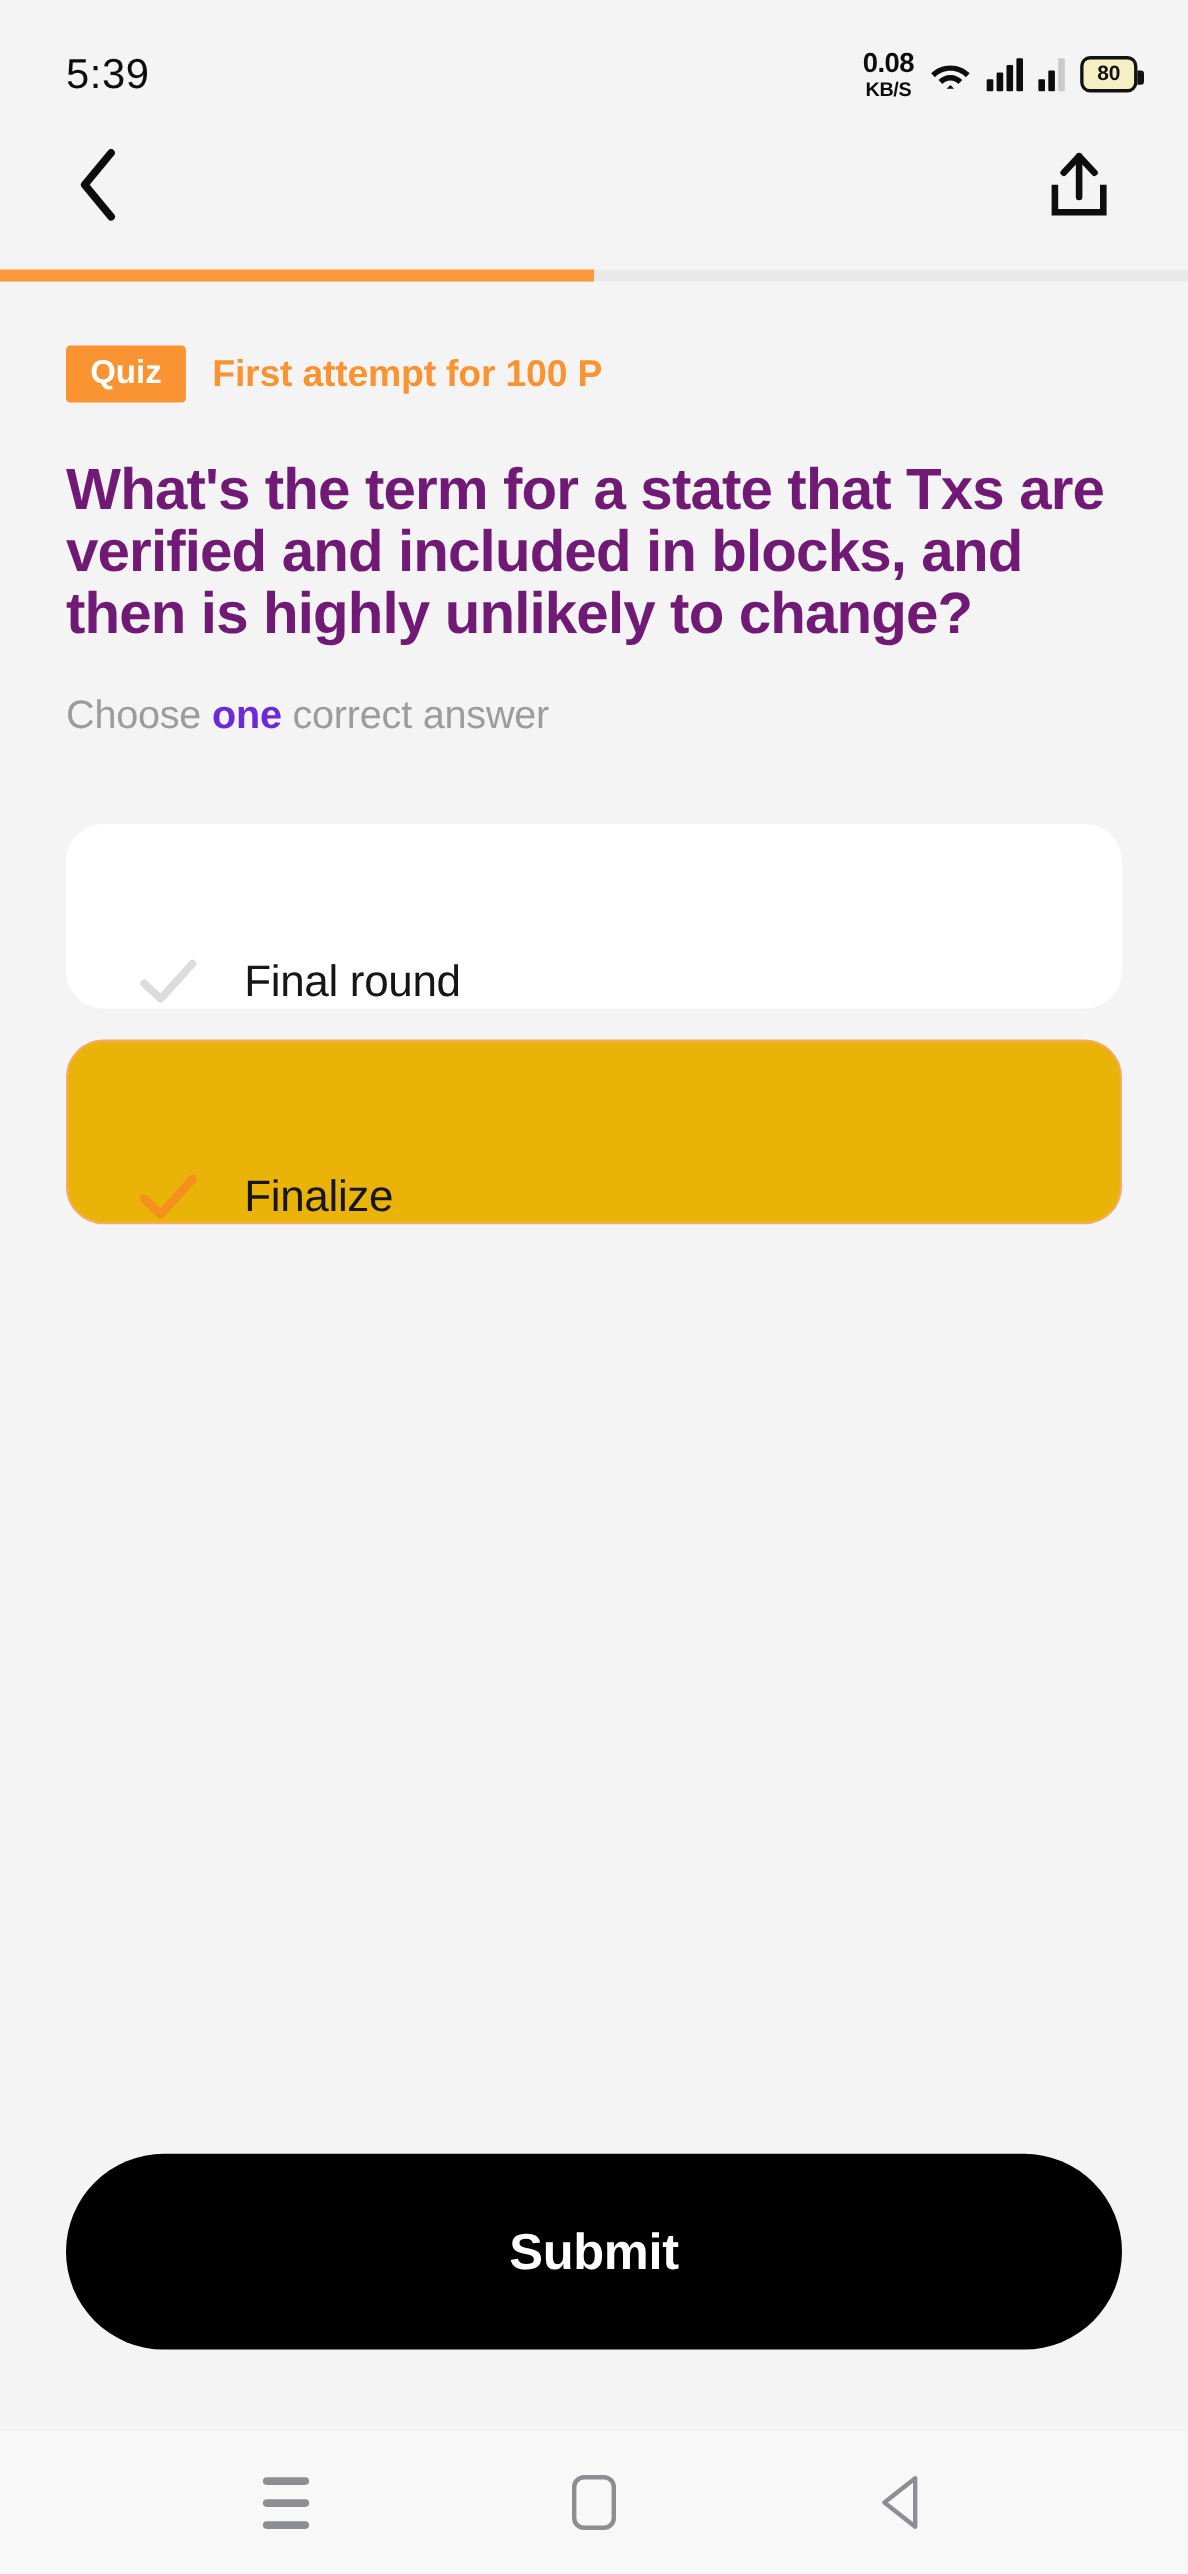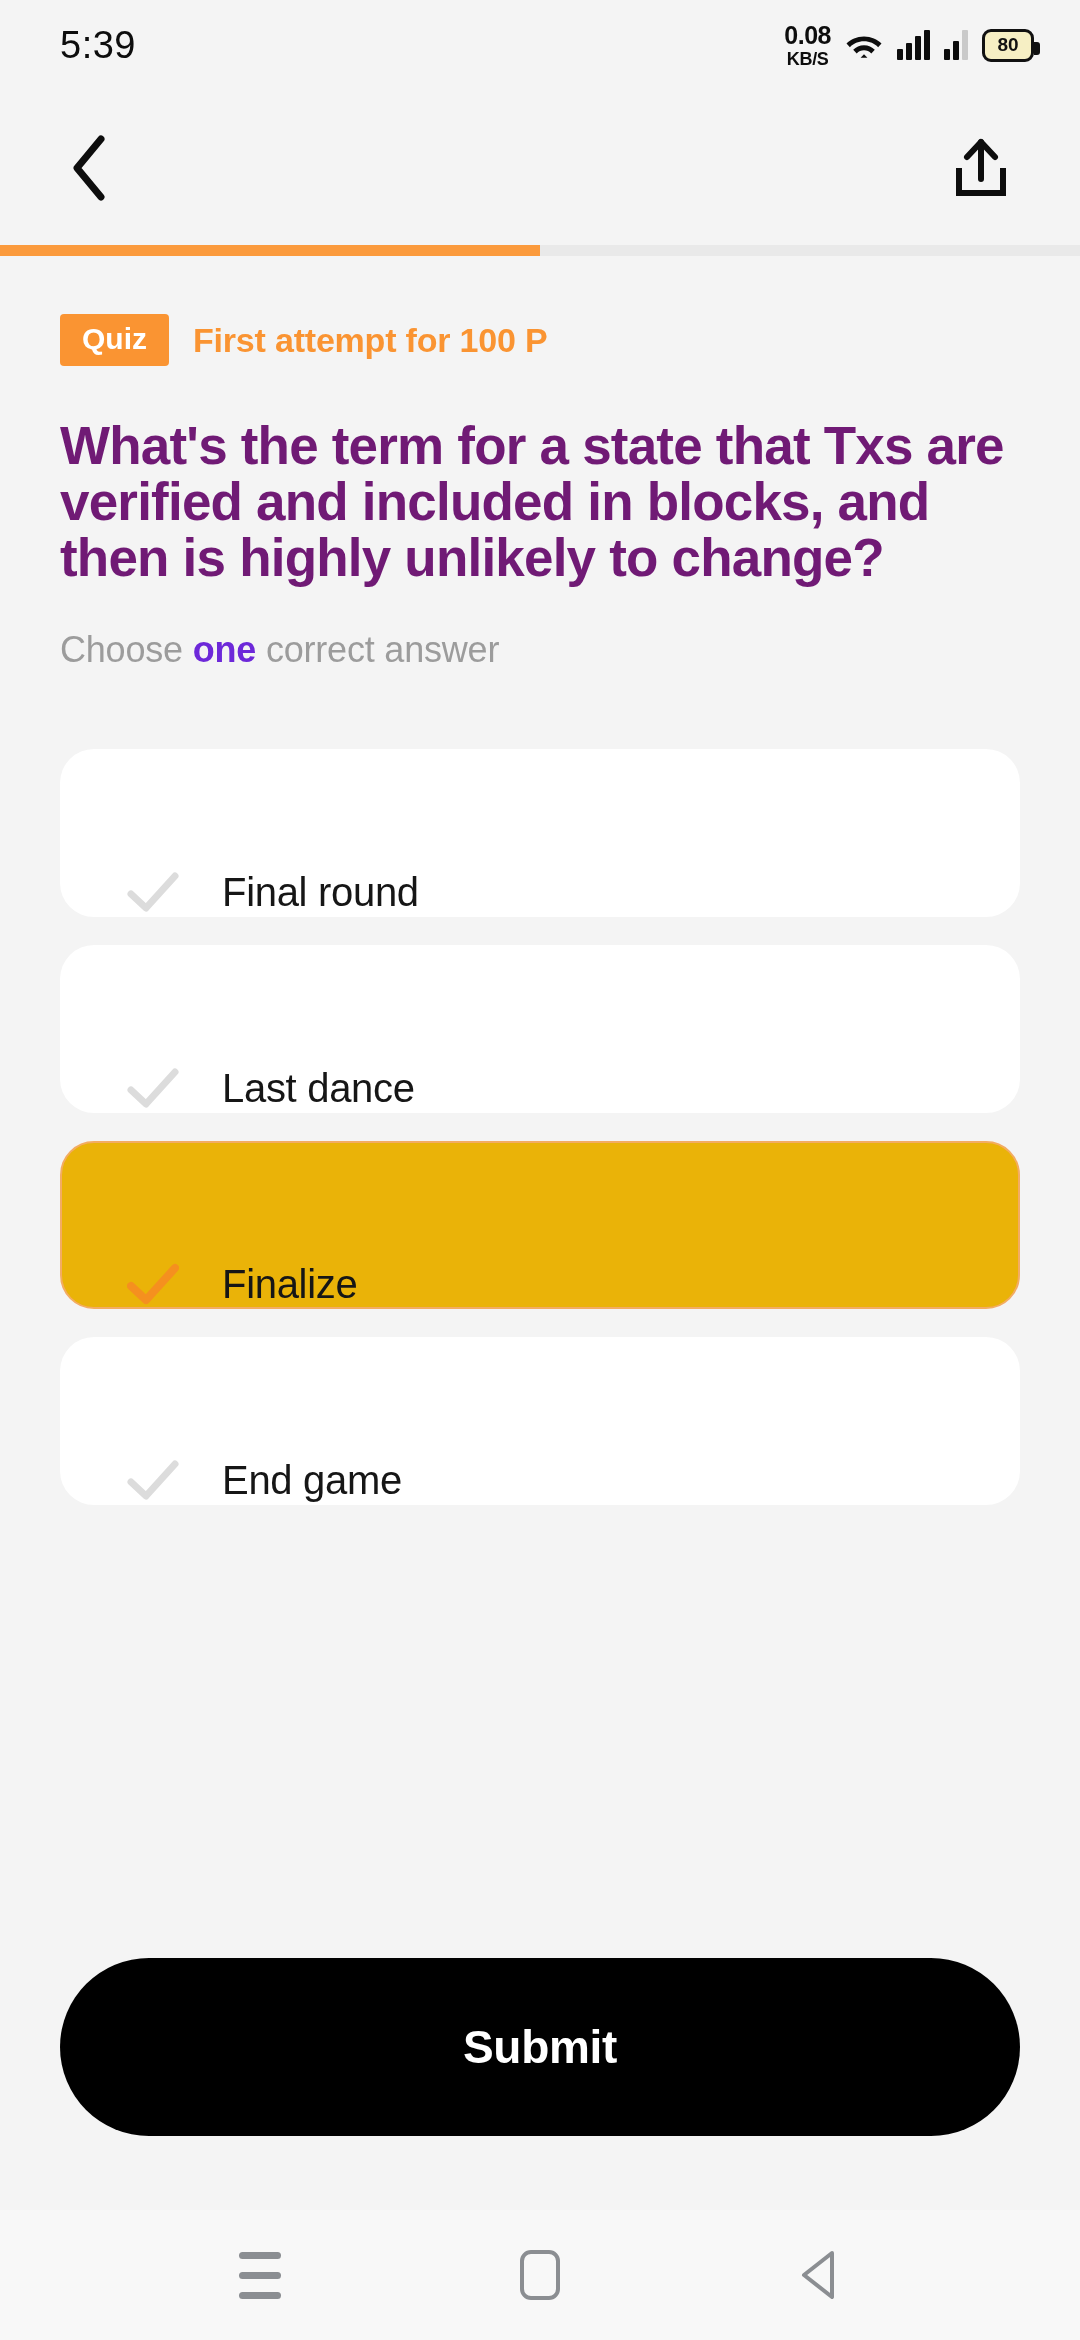--- a/index.html
+++ b/index.html
@@ -5,21 +5,21 @@
   * { margin:0; padding:0; box-sizing:border-box; }
   html, body {
     width:1080px; height:2340px;
     background:#F4F4F4;
     font-family:"Liberation Sans", sans-serif;
     overflow:hidden;
   }
   .phone { position:relative; width:1080px; height:2340px; background:#F4F4F4; display:flex; flex-direction:column; }
 
   
-  .statusbar { height:90px; flex:0 0 90px; display:flex; align-items:center; justify-content:space-between; padding:0 46px 0 60px; }
+  .statusbar { height:90px; flex:0 0 90px; display:flex; align-items:flex-end; justify-content:space-between; padding:0 46px 0 60px; }
   .sb-time { font-size:38px; color:#0D0D0D; letter-spacing:0.5px; }
   .sb-right { display:flex; align-items:center; gap:14px;margin-left:48px; }
   .sb-speed { display:flex; flex-direction:column; align-items:center; line-height:1; }
   .sb-speed .num { font-size:25px; font-weight:600; color:#0D0D0D; letter-spacing:-0.5px; }
   .sb-speed .unit { font-size:18px; font-weight:600; color:#0D0D0D; margin-top:2px; letter-spacing:-0.3px; }
   .sb-ico { display:flex; align-items:flex-end; }
   .bars { display:flex; align-items:flex-end; gap:3px; height:30px; }
   .bars i { display:block; width:6px; background:#0D0D0D; border-radius:1px; }
   .bars.dim i:last-child { background:#C9C9C9; }
   .batt { position:relative; width:52px; height:33px; border:3px solid #111; border-radius:9px; background:#F6EFC4; display:flex; align-items:center; justify-content:center; }
@@ -131,43 +131,27 @@
 
     <div class="options" id="options-list">
         <div class="option">
           <span class="opt-check">
             <svg width="52" height="44" viewBox="0 0 52 44">
   <polyline points="4,23 19,37 48,5" fill="none" stroke="#DCDCDC" stroke-width="7" stroke-linecap="round" stroke-linejoin="round"></polyline>
             </svg>
           </span>
     <span class="opt-label">Final round</span>
         </div>
-        <div class="option">
-          <span class="opt-check">
-            <svg width="52" height="44" viewBox="0 0 52 44">
-  <polyline points="4,23 19,37 48,5" fill="none" stroke="#DCDCDC" stroke-width="7" stroke-linecap="round" stroke-linejoin="round"></polyline>
-            </svg>
-          </span>
-    <span class="opt-label">Last dance</span>
-        </div>
         <div class="option selected">
           <span class="opt-check">
             <svg width="52" height="44" viewBox="0 0 52 44">
   <polyline points="4,23 19,37 48,5" fill="none" stroke="#F5901F" stroke-width="8" stroke-linecap="round" stroke-linejoin="round"></polyline>
             </svg>
           </span>
     <span class="opt-label">Finalize</span>
-        </div>
-        <div class="option">
-          <span class="opt-check">
-            <svg width="52" height="44" viewBox="0 0 52 44">
-  <polyline points="4,23 19,37 48,5" fill="none" stroke="#DCDCDC" stroke-width="7" stroke-linecap="round" stroke-linejoin="round"></polyline>
-            </svg>
-          </span>
-    <span class="opt-label">End game</span>
         </div>
       </div>
 
     <div class="spacer"></div>
 
     <button class="submit">Submit</button>
   </div>
 
   <div class="navbar">
     <div class="nav-btn">

